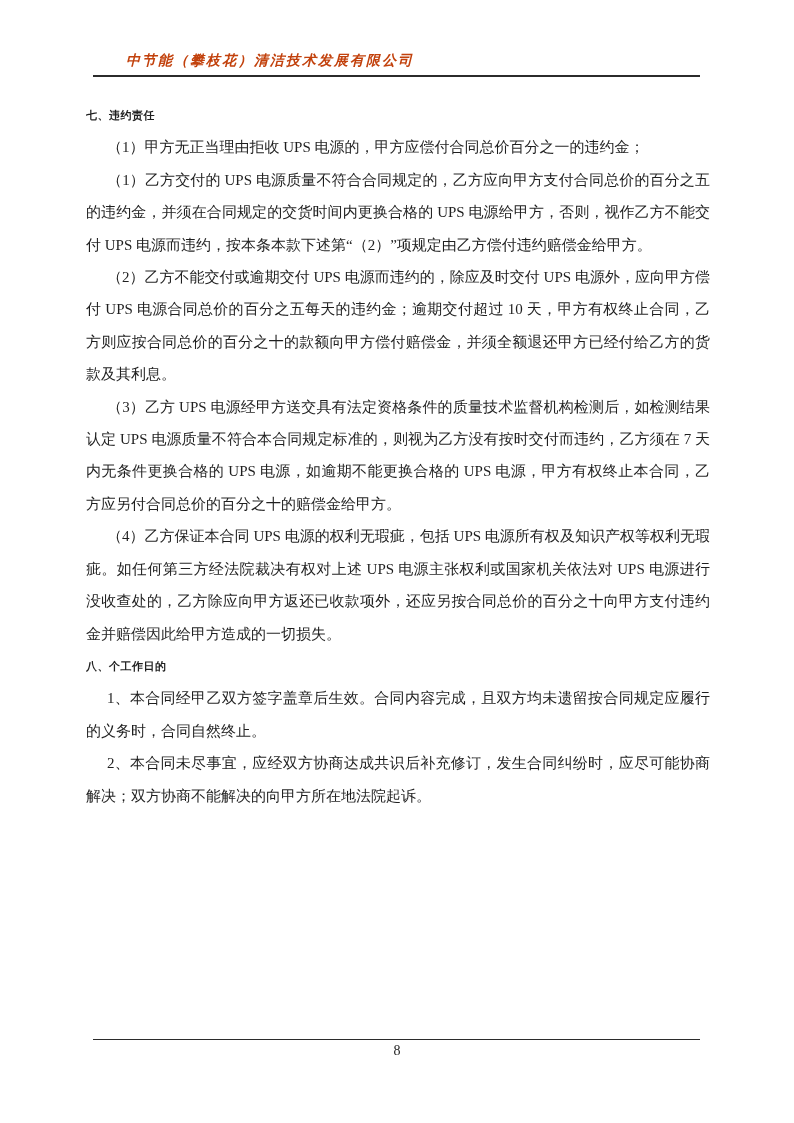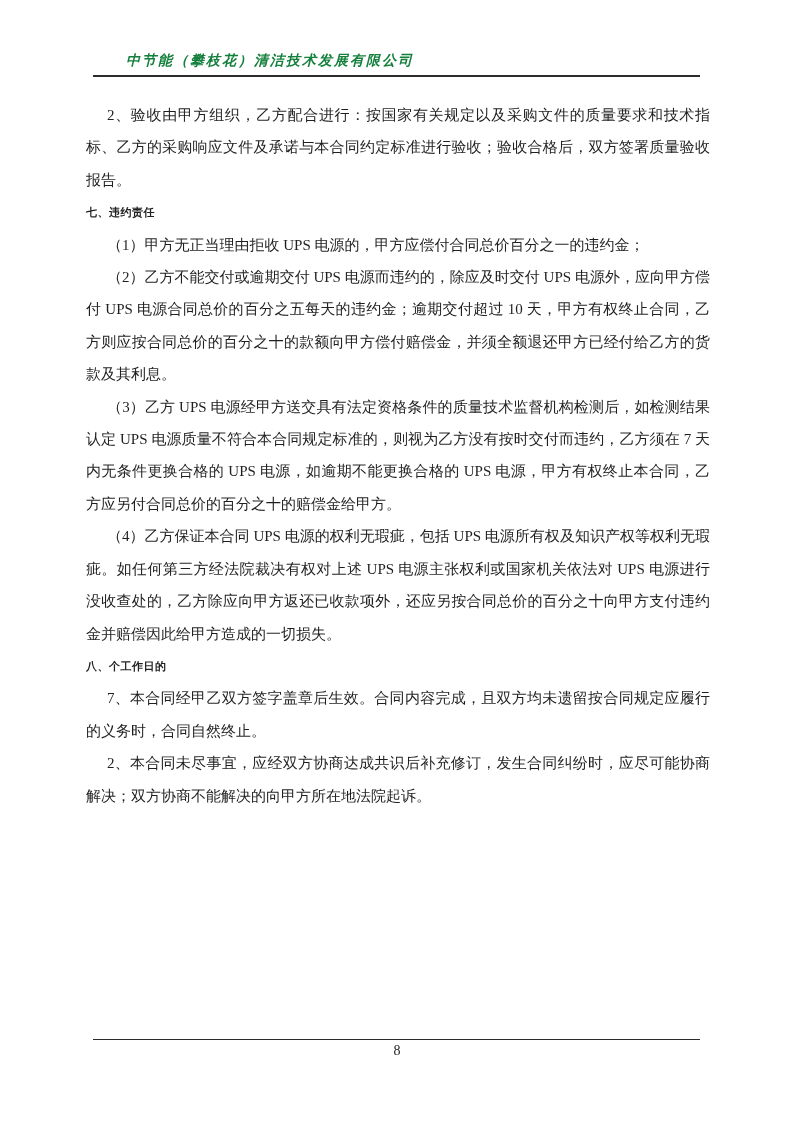--- a/index.html
+++ b/index.html
@@ -23,21 +23,21 @@
     width: 607px;
     border-bottom: 2px solid #2b2b2b;
     padding-bottom: 5px;
   }
   .company-name {
     padding-left: 33px;
     font-size: 14px;
     font-weight: bold;
     font-style: italic;
     letter-spacing: 2px;
-    color: #15803d;
+    color: #c2410c;
     white-space: nowrap;
   }
   .doc-body {
     position: absolute;
     left: 86px;
     top: 99px;
     width: 624px;
     height: 936px;
     overflow: hidden;
     font-size: 15px;
@@ -78,28 +78,28 @@
 </head>
 <body>
 
 <div class="page">
 
   <div class="page-header">
     <div class="company-name">中节能（攀枝花）清洁技术发展有限公司</div>
   </div>
 
   <div class="doc-body">
-    <p class="para">2、验收由甲方组织，乙方配合进行：按国家有关规定以及采购文件的质量要求和技术指标、乙方的采购响应文件及承诺与本合同约定标准进行验收；验收合格后，双方签署质量验收报告。</p>
     <p class="heading">七、违约责任</p>
     <p class="para">（1）甲方无正当理由拒收 UPS 电源的，甲方应偿付合同总价百分之一的违约金；</p>
+    <p class="para">（1）乙方交付的 UPS 电源质量不符合合同规定的，乙方应向甲方支付合同总价的百分之五的违约金，并须在合同规定的交货时间内更换合格的 UPS 电源给甲方，否则，视作乙方不能交付 UPS 电源而违约，按本条本款下述第“（2）”项规定由乙方偿付违约赔偿金给甲方。</p>
     <p class="para">（2）乙方不能交付或逾期交付 UPS 电源而违约的，除应及时交付 UPS 电源外，应向甲方偿付 UPS 电源合同总价的百分之五每天的违约金；逾期交付超过 10 天，甲方有权终止合同，乙方则应按合同总价的百分之十的款额向甲方偿付赔偿金，并须全额退还甲方已经付给乙方的货款及其利息。</p>
     <p class="para">（3）乙方 UPS 电源经甲方送交具有法定资格条件的质量技术监督机构检测后，如检测结果认定 UPS 电源质量不符合本合同规定标准的，则视为乙方没有按时交付而违约，乙方须在 7 天内无条件更换合格的 UPS 电源，如逾期不能更换合格的 UPS 电源，甲方有权终止本合同，乙方应另付合同总价的百分之十的赔偿金给甲方。</p>
     <p class="para">（4）乙方保证本合同 UPS 电源的权利无瑕疵，包括 UPS 电源所有权及知识产权等权利无瑕疵。如任何第三方经法院裁决有权对上述 UPS 电源主张权利或国家机关依法对 UPS 电源进行没收查处的，乙方除应向甲方返还已收款项外，还应另按合同总价的百分之十向甲方支付违约金并赔偿因此给甲方造成的一切损失。</p>
     <p class="heading">八、个工作日的</p>
-    <p class="para">7、本合同经甲乙双方签字盖章后生效。合同内容完成，且双方均未遗留按合同规定应履行的义务时，合同自然终止。</p>
+    <p class="para">1、本合同经甲乙双方签字盖章后生效。合同内容完成，且双方均未遗留按合同规定应履行的义务时，合同自然终止。</p>
     <p class="para">2、本合同未尽事宜，应经双方协商达成共识后补充修订，发生合同纠纷时，应尽可能协商解决；双方协商不能解决的向甲方所在地法院起诉。</p>
 
   </div>
 
   <div class="footer-rule"></div>
   <div class="page-number">8</div>
 
 </div>
 
 </body></html>

